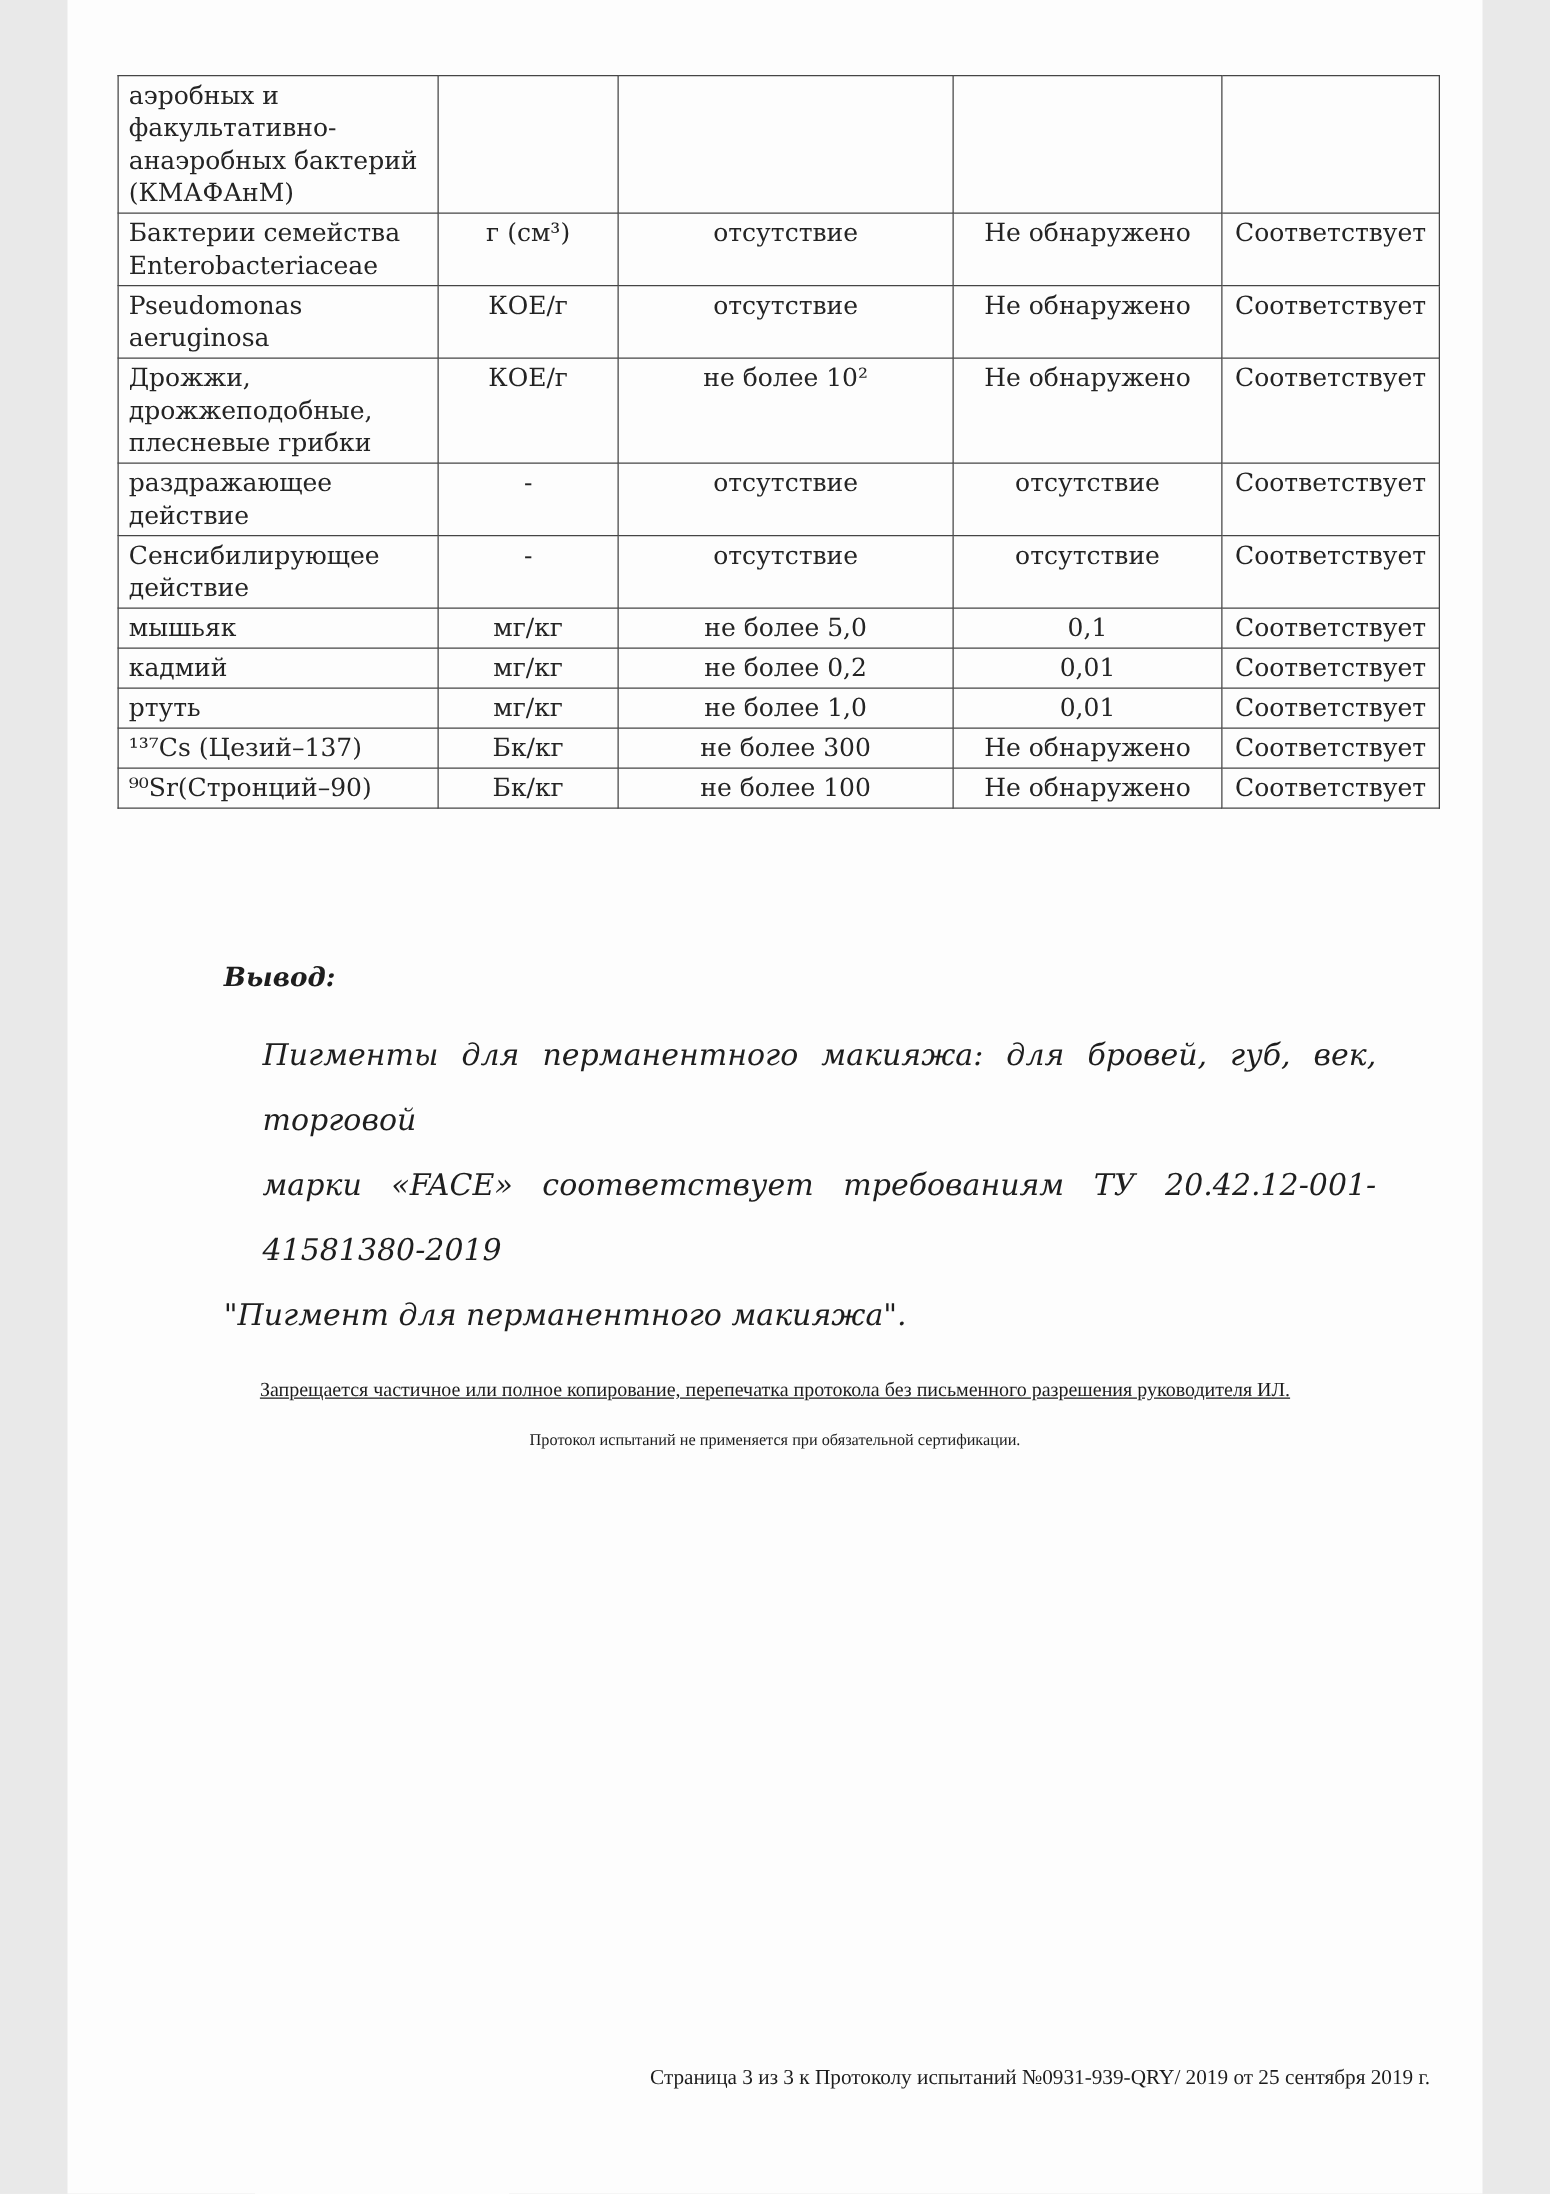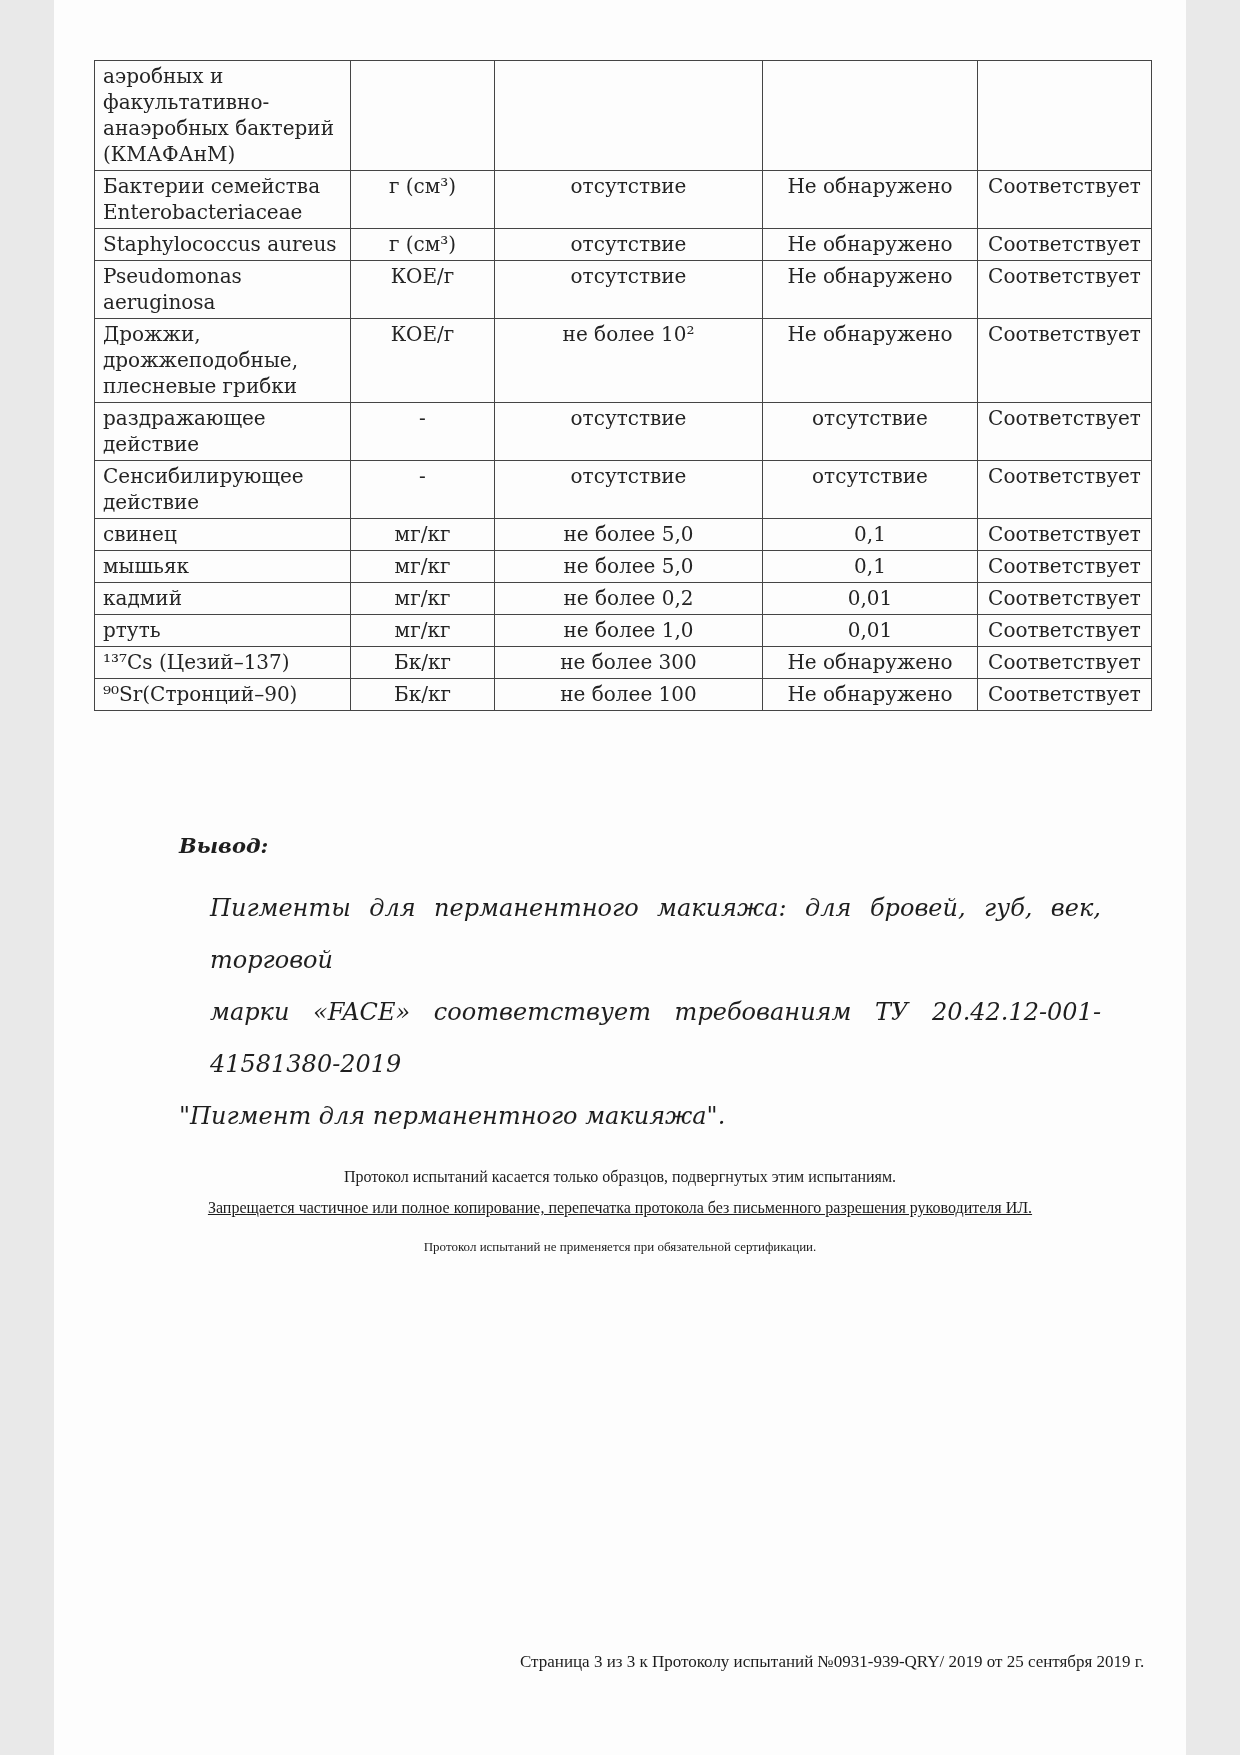--- a/index.html
+++ b/index.html
@@ -115,27 +115,20 @@
         </tr>
         <tr>
           <td class="c-name">Бактерии семейства
 Enterobacteriaceae</td>
           <td class="c-center">г (см³)</td>
           <td class="c-center">отсутствие</td>
           <td class="c-center">Не обнаружено</td>
           <td class="c-center">Соответствует</td>
         </tr>
         <tr>
-          <td class="c-name">Staphylococcus aureus</td>
-          <td class="c-center">г (см³)</td>
-          <td class="c-center">отсутствие</td>
-          <td class="c-center">Не обнаружено</td>
-          <td class="c-center">Соответствует</td>
-        </tr>
-        <tr>
           <td class="c-name">Pseudomonas aeruginosa</td>
           <td class="c-center">КОЕ/г</td>
           <td class="c-center">отсутствие</td>
           <td class="c-center">Не обнаружено</td>
           <td class="c-center">Соответствует</td>
         </tr>
         <tr>
           <td class="c-name">Дрожжи,
 дрожжеподобные,
 плесневые грибки</td>
@@ -151,27 +144,20 @@
           <td class="c-center">отсутствие</td>
           <td class="c-center">отсутствие</td>
           <td class="c-center">Соответствует</td>
         </tr>
         <tr>
           <td class="c-name">Сенсибилирующее
 действие</td>
           <td class="c-center">-</td>
           <td class="c-center">отсутствие</td>
           <td class="c-center">отсутствие</td>
-          <td class="c-center">Соответствует</td>
-        </tr>
-        <tr>
-          <td class="c-name">свинец</td>
-          <td class="c-center">мг/кг</td>
-          <td class="c-center">не более 5,0</td>
-          <td class="c-center">0,1</td>
           <td class="c-center">Соответствует</td>
         </tr>
         <tr>
           <td class="c-name">мышьяк</td>
           <td class="c-center">мг/кг</td>
           <td class="c-center">не более 5,0</td>
           <td class="c-center">0,1</td>
           <td class="c-center">Соответствует</td>
         </tr>
         <tr>
@@ -208,20 +194,19 @@
   <div class="conclusion">
     <div class="conclusion-title">Вывод:</div>
     <div class="conclusion-body">
       <div class="conclusion-line justified">Пигменты для перманентного макияжа: для бровей, губ, век, торговой</div>
       <div class="conclusion-line justified">марки «FACE» соответствует требованиям ТУ 20.42.12-001-41581380-2019</div>
       <div class="conclusion-line plain">"Пигмент для перманентного макияжа".</div>
     </div>
   </div>
 
   <div class="notes">
-    <div class="note-line note-1">Протокол испытаний касается только образцов, подвергнутых этим испытаниям.</div>
     <div class="note-line note-2">Запрещается частичное или полное копирование, перепечатка протокола без письменного разрешения руководителя ИЛ.</div>
     <div class="note-line note-3">Протокол испытаний не применяется при обязательной сертификации.</div>
   </div>
 
   <div class="page-footer">Страница 3 из 3 к Протоколу испытаний №0931-939-QRY/ 2019 от 25 сентября 2019 г.</div>
 
 </div>
 
 </body></html>

